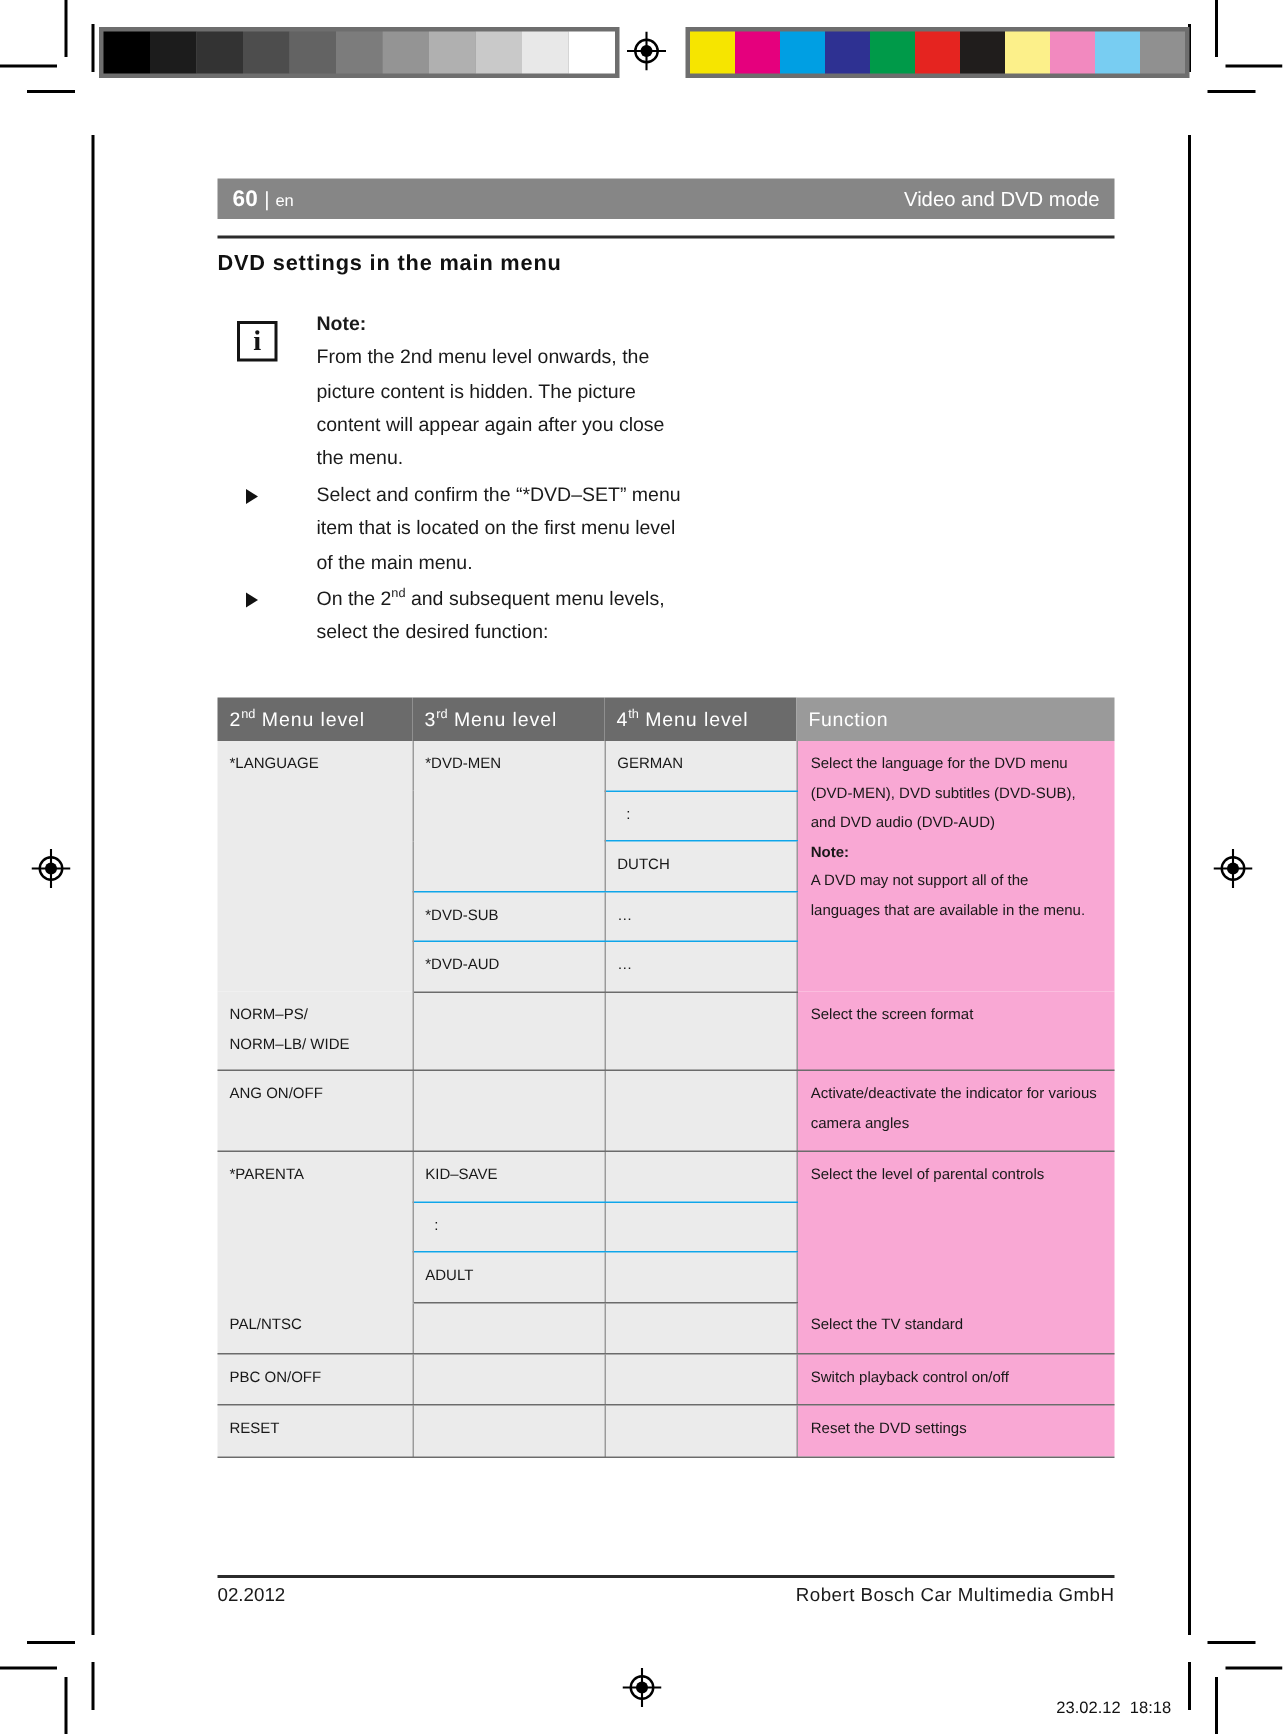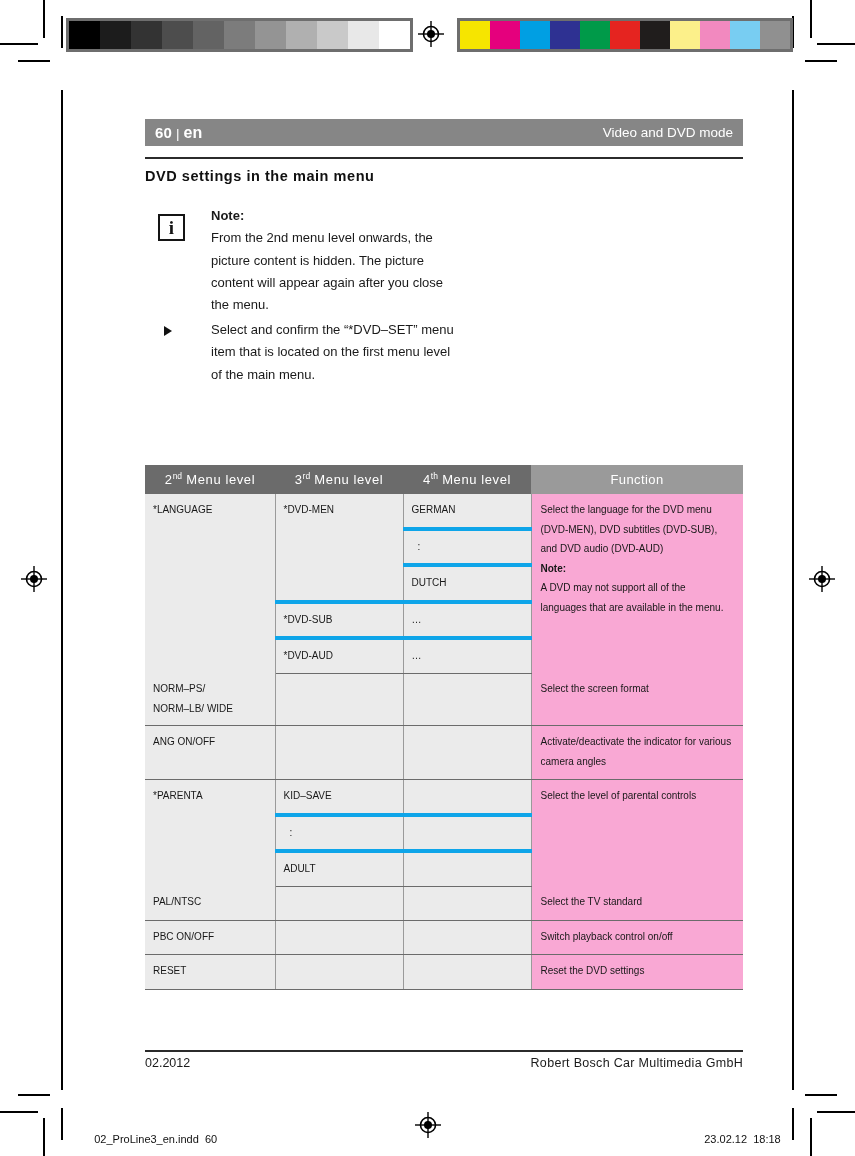--- a/index.html
+++ b/index.html
@@ -57,21 +57,21 @@
     color: #ffffff;
     display: flex;
     align-items: center;
     box-sizing: border-box;
     padding: 0 10px 0 10px;
     font-size: 13.5px;
   }
   .pagehead .left { display: flex; align-items: baseline; gap: 0; }
   .pagehead .pnum { font-weight: bold; font-size: 15px; letter-spacing: .2px; }
   .pagehead .sep { padding: 0 4px; font-weight: 300; }
-  .pagehead .lang { font-size: 16px; font-weight: bold; }
+  .pagehead .lang { font-size: 11px; }
   .pagehead .right { margin-left: auto; font-size: 13.5px; }
 
   .rule-top {
     position: absolute;
     left: 0;
     top: 157px;
     width: 598px;
     height: 1.5px;
     background: #2b2b2b;
   }
@@ -156,21 +156,21 @@
   }
   .tbl col.c1 { width: 130px; }
   .tbl col.c2 { width: 128px; }
   .tbl col.c3 { width: 128px; }
   .tbl col.c4 { width: 212px; }
 
   .tbl th {
     background: #6b6b6b;
     color: #ffffff;
     font-weight: normal;
-    text-align: center;
+    text-align: left;
     padding: 5px 8px 6px 8px;
     font-size: 13px;
     letter-spacing: .6px;
     vertical-align: middle;
     height: 18px;
   }
   .tbl th.fn {
     background: #9a9a9a;
     letter-spacing: .4px;
   }
@@ -186,21 +186,21 @@
     font-size: 10px;
     color: #181818;
   }
   .tbl td.fn {
     background: #f9a8d4;
     border-right: none;
     border-bottom: 1px solid #9a9a9a;
     padding: 6px 9px 8px 9px;
   }
   .tbl td.inner {
-    border-bottom: 4px solid #0ea5e9;
+    border-bottom: 1px solid #0ea5e9;
   }
   .tbl tr.grp-end td { border-bottom: 1px solid #6b6b6b; }
   .tbl td.nob { border-bottom: none; }
   .tbl td.colon { text-align: left; padding-left: 14px; }
 
   .fn-note { margin-top: 2px; padding-left: 12px; }
   .fn-note .lbl { font-weight: bold; display: block; }
 
   
   .rule-bot {
@@ -347,20 +347,24 @@
       <span class="note-label">Note:</span>
       <span>From the 2nd menu level onwards, the picture content is hidden. The picture content will appear again after you close the menu.</span>
     </div>
   </div>
 
   <div class="steps">
     <div class="step">
       <span class="tri"></span>
       <span>Select and confirm the “*DVD–SET” menu item that is located on the first menu level of the main menu.</span>
     </div>
+    <div class="step">
+      <span class="tri"></span>
+      <span>On the 2</span><sup>nd</sup><span> and subsequent menu levels, select the desired function:</span>
+    </div>
   </div>
 
   <table class="tbl">
     <colgroup>
         <col class="c1">
         <col class="c2">
         <col class="c3">
         <col class="c4">
       </colgroup>
     <thead>
@@ -453,19 +457,16 @@
   </table>
 
   <div class="rule-bot"></div>
   <div class="pagefoot">
     <span>02.2012</span>
     <span class="right">Robert Bosch Car Multimedia GmbH</span>
   </div>
 </div>
 
 <div class="slug">
-  <span class="txt" style="left:82px; top:21px;">
-    <span>02_ProLine3_en.indd</span>&nbsp;&nbsp;<span>60</span>
-  </span>
   <span class="txt" style="left:692px; top:21px;">
     <span>23.02.12</span>&nbsp;&nbsp;<span>18:18</span>
   </span>
 </div>
 
 </body></html>

